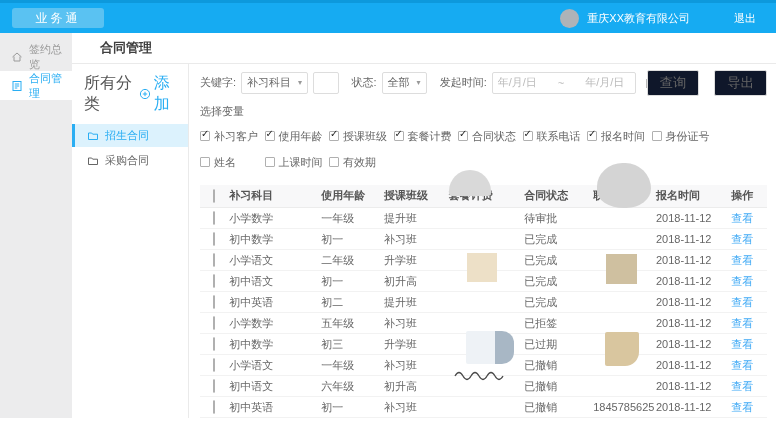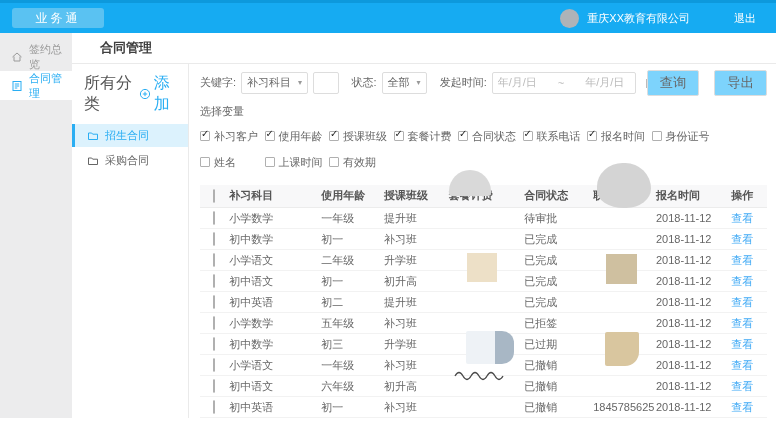--- a/index.html
+++ b/index.html
@@ -36,21 +36,21 @@
   .main{flex:1;padding:0 9px 0 11px;display:flex;flex-direction:column;min-width:0;justify-content:space-between;}
   .filter-row{display:flex;align-items:center;height:37px;font-size:11px;color:#666;gap:5px;flex:0 0 auto;white-space:nowrap;}
   .flabel{color:#666;}
   .fbox{border:1px solid #ddd;border-radius:2px;height:22px;display:flex;align-items:center;padding:0 5px;background:#fff;color:#666;}
   .fselect{cursor:pointer;}
   .caret{color:#999;font-size:8px;margin-left:7px;}
   .finput{width:78px;}
   .finput input{border:none;outline:none;width:100%;font-size:11px;font-family:inherit;color:#666;}
   .date-box{gap:21px;color:#bbb;cursor:pointer;}
   .fbtn{border:1px solid #ddd;border-radius:2px;height:22px;padding:12px 12px;display:flex;align-items:center;
-        background:#7dd3fc;color:#666;cursor:pointer;margin-left:6px;}
+        background:#0f172a;color:#666;cursor:pointer;margin-left:6px;}
   
   .vars{font-size:11px;color:#666;flex:0 0 auto;}
   .var-title{margin:1px 0 10px;}
   .var-row{display:flex;margin-bottom:11px;}
   .var-item{width:64.5px;display:flex;align-items:center;gap:4px;cursor:pointer;}
   .cb{width:10px;height:10px;border:1px solid #b0b0b0;border-radius:1px;background:#fff;position:relative;flex:0 0 auto;}
   .cb.checked::after{content:"✓";position:absolute;left:0px;top:-3px;font-size:10px;line-height:10px;color:#1f1f1f;font-weight:bold;}
   
   table{border-collapse:collapse;width:100%;font-size:11px;color:#666;table-layout:fixed;flex:0 0 auto;margin-top:2px;}
   thead th{background:#f8f8f9;font-weight:bold;color:#555;height:23px;text-align:left;padding:0 2px;

